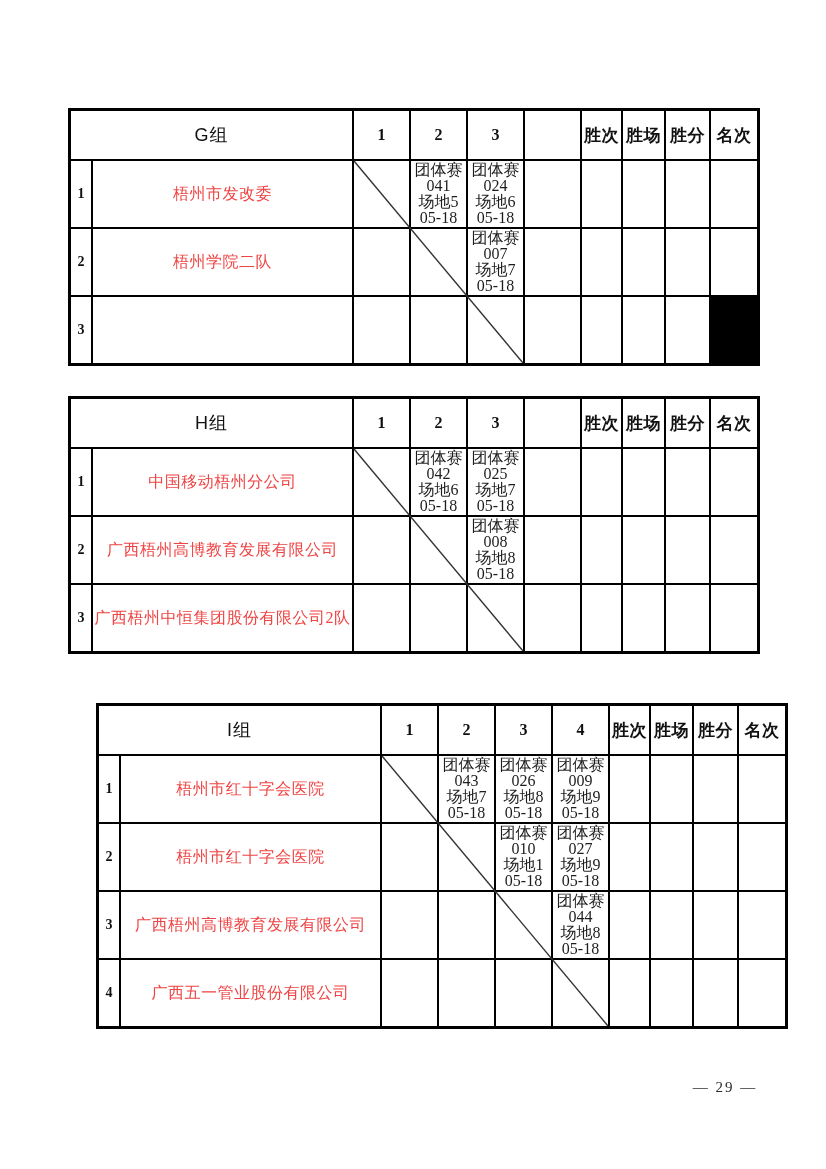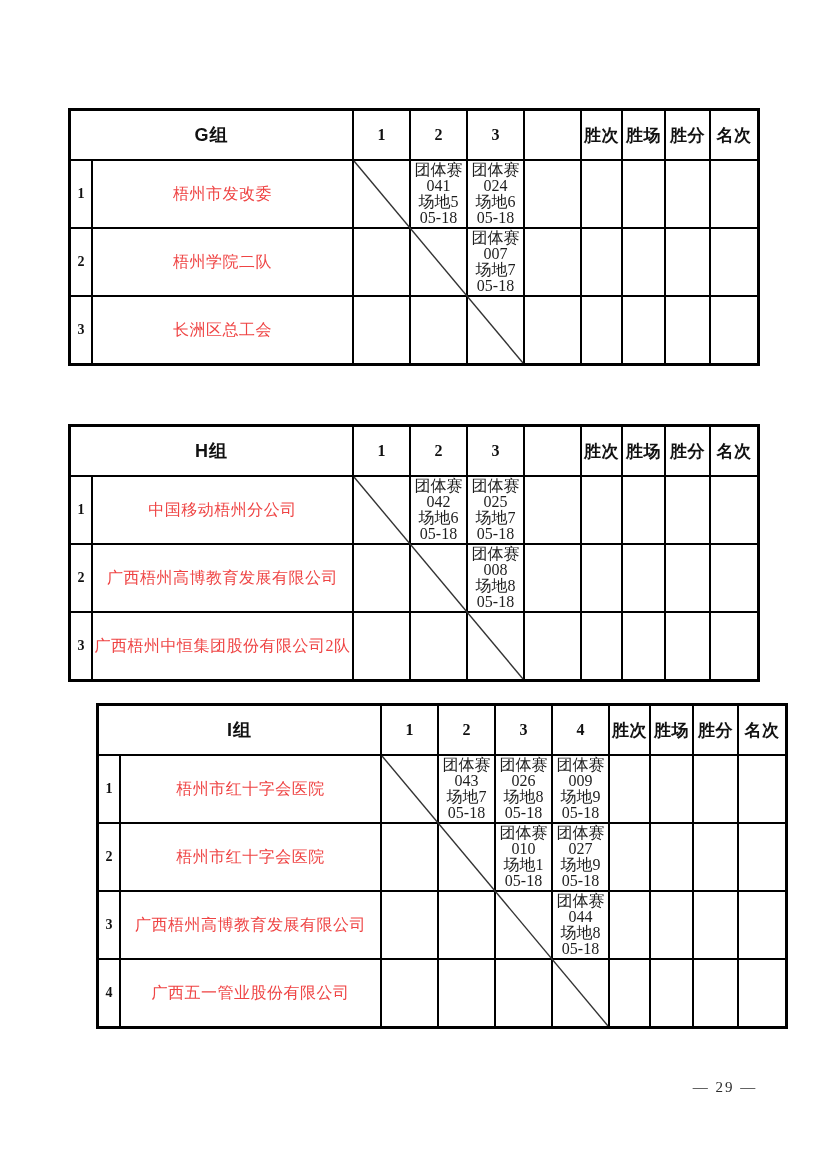--- a/index.html
+++ b/index.html
@@ -12,31 +12,31 @@
 
   
   .gtable{
     position:absolute;left:68px;width:692px;box-sizing:border-box;
     background:#000;border:3px solid #000;
     display:grid;
     grid-template-columns:20px 259px 55px 55px 55px 55px 39px 41px 43px 46px;
     gap:2px;
   }
   .t-g{top:108px;grid-template-rows:48px 66px 66px 66px;}
-  .t-h{top:424px;grid-template-rows:48px 66px 66px 66px;}
+  .t-h{top:396px;grid-template-rows:48px 66px 66px 66px;}
   .t-i{top:703px;grid-template-rows:48px 66px 66px 66px 66px;margin-left:28px;}
 
   .cell{
     background:#fff;display:flex;align-items:center;justify-content:center;
     overflow:hidden;
   }
   .h-group{
     grid-column:1 / 3;
     font-family:"Liberation Sans","DejaVu Sans",sans-serif;
-    font-weight:700;font-size:18px;letter-spacing:1px;
+    font-weight:400;font-size:18px;letter-spacing:1px;
   }
   .h-num{font-weight:700;font-size:16px;}
   .h-stat{
     font-family:"Liberation Sans","DejaVu Sans",sans-serif;
     font-weight:700;font-size:17px;letter-spacing:0.5px;
   }
   .c-num{font-weight:700;font-size:14px;}
   .c-team{font-size:16px;letter-spacing:0.5px;white-space:nowrap;color:#ef4444;}
   .c-match{
     font-size:16px;line-height:16px;white-space:pre-line;text-align:center;
@@ -90,21 +90,20 @@
 007
 场地7
 05-18</div>
     <div class="cell c-match"></div>
     <div class="cell c-stat"></div>
     <div class="cell c-stat"></div>
     <div class="cell c-stat"></div>
     <div class="cell c-stat"></div>
 
     <div class="cell c-num">3</div>
-    <div class="cell c-team">长洲区总工会</div>
     <div class="cell c-match"></div>
     <div class="cell c-match"></div>
     <div class="cell c-match"></div>
     <div class="cell c-match"></div>
     <div class="cell c-stat"></div>
     <div class="cell c-stat"></div>
     <div class="cell c-stat"></div>
     <div class="cell c-stat"></div>
 
     <svg class="diag" viewBox="0 0 686 252" preserveAspectRatio="none">

